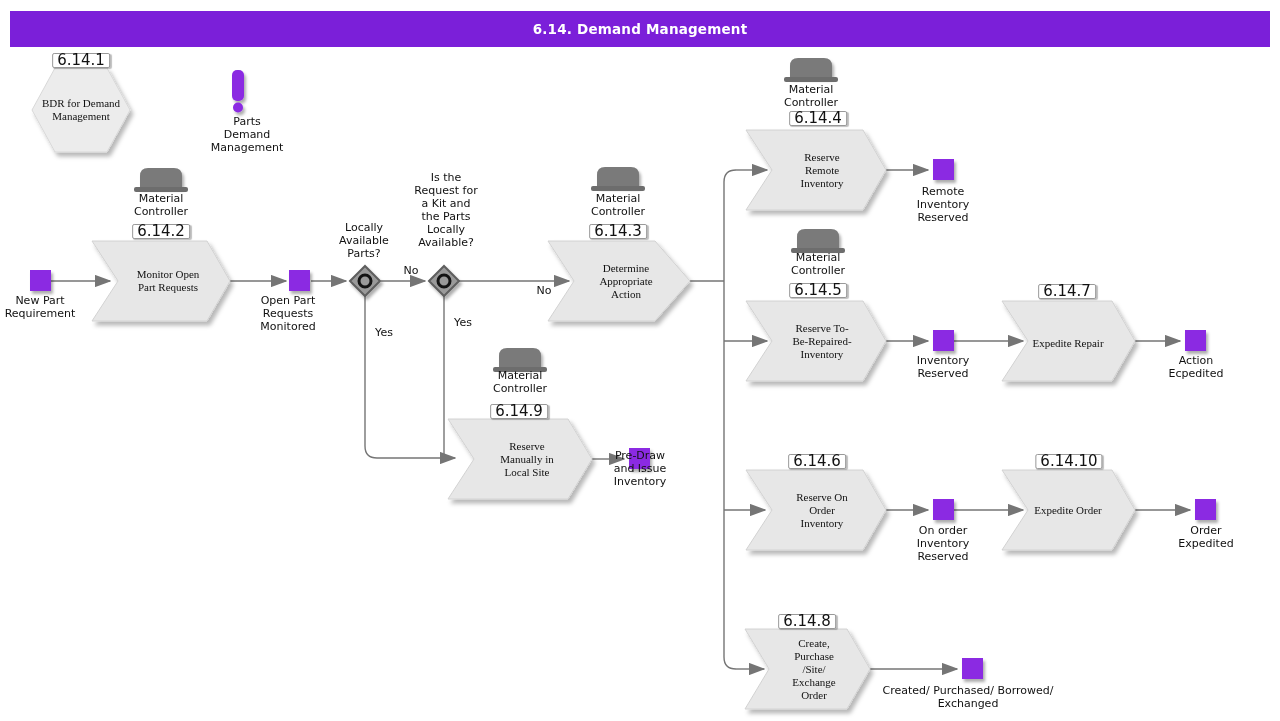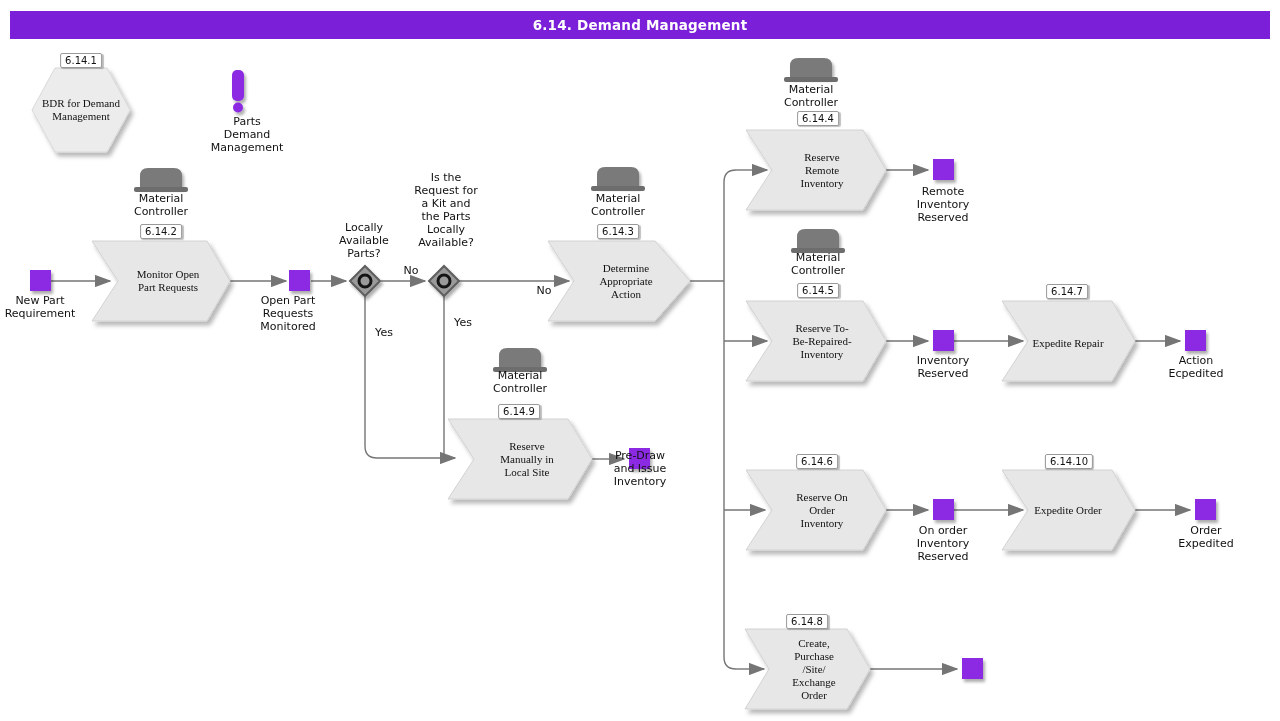--- a/index.html
+++ b/index.html
@@ -1,36 +1,36 @@
 <!DOCTYPE html>
 <html style="--header-bg: #7b1fd9; --accent-purple: #8b2be2; --process-fill: #e7e7e7; --process-edge: #d2d2d2; --line-color: #757575; --gateway-fill: #9a9a9a; --role-gray: #7a7a7a;"><head>
 <meta charset="utf-8">
 <style>
   html,body{margin:0;padding:0;background:#fff;}
   body{width:1280px;height:721px;position:relative;overflow:hidden;
        font-family:"DejaVu Sans","Liberation Sans",sans-serif;color:#111;}
   #stage{position:absolute;left:0;top:0;width:1280px;height:721px;}
-  .header{position:absolute;left:10px;top:11px;width:1260px;height:28px;
+  .header{position:absolute;left:10px;top:11px;width:1260px;height:36px;
           background:var(--header-bg,#7b1fd9);display:flex;align-items:center;justify-content:center;}
   .header .title{color:#fff;font-size:13.5px;font-weight:bold;letter-spacing:.2px;}
   svg{position:absolute;left:0;top:0;}
   .proc{fill:var(--process-fill,#e7e7e7);stroke:var(--process-edge,#d2d2d2);stroke-width:1;filter:url(#ds);}
   .hex{fill:#ececec;stroke:#d8d8d8;stroke-width:1;filter:url(#ds);}
   .sq{fill:var(--accent-purple,#8b2be2);filter:url(#ds2);}
   .gw{fill:var(--gateway-fill,#9a9a9a);stroke:#5e5e5e;stroke-width:2;filter:url(#ds2);}
   .gw-ring{fill:var(--gateway-fill,#9a9a9a);stroke:#141414;stroke-width:3;}
   .edge{stroke:var(--line-color,#757575);stroke-width:1.4;fill:none;}
   .hat-dome{fill:var(--role-gray,#7a7a7a);filter:url(#ds2);}
   .hat-brim{fill:#6d6d6d;}
   .accent{fill:var(--accent-purple,#8b2be2);filter:url(#ds2);}
   .t{position:absolute;transform:translateX(-50%);text-align:center;white-space:pre-line;
      font-size:11px;line-height:13px;color:#111;}
   .mid{transform:translate(-50%,-50%);font-family:Liberation Serif, serif;}
   .ref{position:absolute;transform:translateX(-50%);background:#fff;border:1px solid #999;
-       border-radius:2px;padding:0 4px;font-size:10px;line-height:13px;white-space:nowrap;
+       border-radius:2px;padding:0 4px;font-size:15px;line-height:13px;white-space:nowrap;
        box-shadow:1px 1px 1px rgba(0,0,0,.25);}
 </style>
 </head>
 <body>
 
 <div id="stage">
 
   <div class="header">
     <span class="title">6.14. Demand Management</span>
   </div>
@@ -181,20 +181,22 @@
 Reserved</div>
   <div class="t" style="left:943px;top:354px">Inventory
 Reserved</div>
   <div class="t" style="left:1196px;top:354px">Action
 Ecpedited</div>
   <div class="t" style="left:943px;top:524px">On order
 Inventory
 Reserved</div>
   <div class="t" style="left:1206px;top:524px">Order
 Expedited</div>
+  <div class="t" style="left:968px;top:684px">Created/ Purchased/ Borrowed/
+Exchanged</div>
   <div class="t" style="left:640px;top:449px">Pre-Draw
 and Issue
 Inventory</div>
 
   <div class="t" style="left:364px;top:221px">Locally
 Available
 Parts?</div>
   <div class="t" style="left:446px;top:171px">Is the
 Request for
 a Kit and

